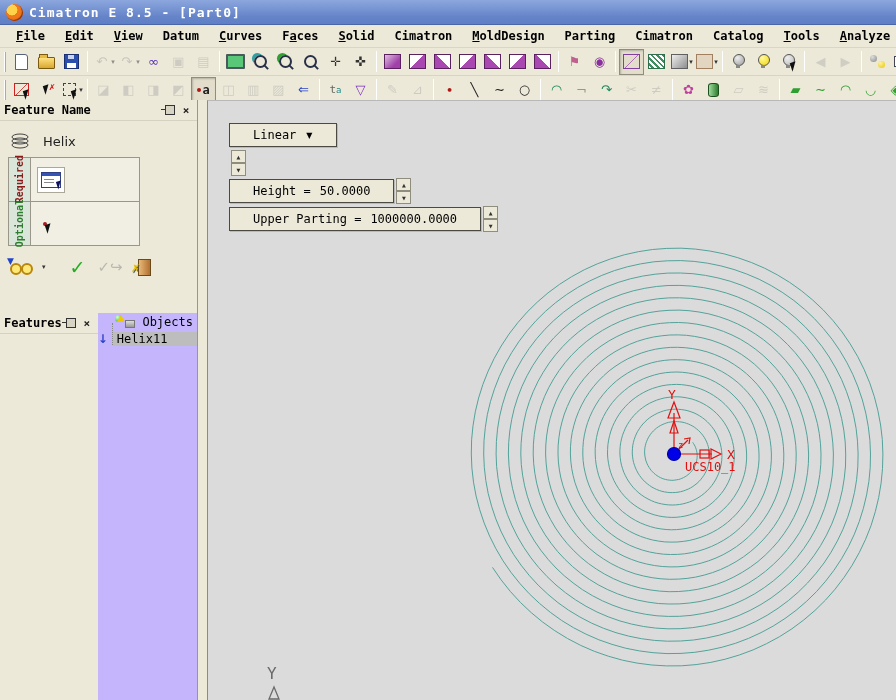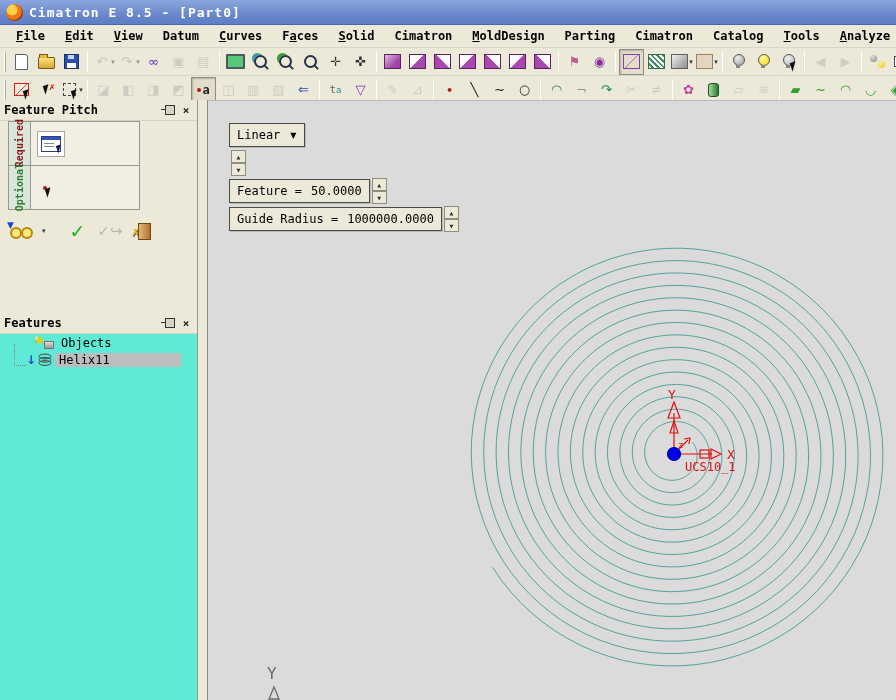--- a/index.html
+++ b/index.html
@@ -118,40 +118,40 @@
               border-radius:50%;background:#FFE87A}
   .gl-l{left:0}.gl-r{left:11px}
   .gl-a{position:absolute;left:-3px;top:-4px;color:#2244CC;font-size:9px;font-family:"DejaVu Sans",sans-serif}
   .okck{color:#1FAE1F;font-size:19px;font-weight:bold;font-family:"DejaVu Sans",sans-serif}
   .apck{color:#8C8874;font-size:15px;font-family:"DejaVu Sans",sans-serif}
   .door{width:11px;height:15px;background:linear-gradient(90deg,#E8B878,#B07030);border:1px solid #6A4A18;
         display:inline-block}
   .doorx{color:#E8C000;font-weight:bold;font-size:13px;margin-right:-4px;position:relative;left:-3px;
         text-shadow:1px 1px 0 #555}
   
-  .feat{position:absolute;left:0;top:213px;bottom:0;right:0;display:flex;flex-direction:column}
+  .feat{position:absolute;left:0;top:213px;bottom:0;right:0;display:flex;}
   .namebar{height:17px;background:#F6F5F0;border-top:1px solid #fff;border-bottom:1px solid #ACA899;
            font-size:12px;font-weight:bold;display:flex;align-items:center;padding-left:8px;margin-top:3px}
-  .treearea{flex:1;background:#5eead4;position:relative;overflow:hidden}
+  .treearea{flex:1;background:#c4b5fd;position:relative;overflow:hidden}
   .trow{display:flex;align-items:center;height:17px;font-size:12px;position:relative}
   .trow .tlabel{padding:0 4px;white-space:nowrap}
   .trow .tlabel.sel{background:#BDBDBD;min-width:118px}
   .tree-elbow{position:absolute;left:14px;top:10px;width:12px;height:21px;
               border-left:1px dotted #888;border-bottom:1px dotted #888}
   .ti-obj{display:inline-flex;align-items:center;margin-right:3px}
   .tio-g{width:7px;height:7px;border-radius:50%;background:radial-gradient(circle at 35% 30%,#CFFFCF,#2E9E2E);margin-right:-2px;margin-top:-6px}
   .tio-c{width:8px;height:6px;background:linear-gradient(#DDD,#999);border:1px solid #777;margin-top:4px}
   .tio-w{width:0;height:0;border-left:4px solid transparent;border-right:4px solid transparent;
          border-bottom:7px solid #F0C800;margin:0 0 6px -3px}
   .tarrow{color:#2B46C8;font-weight:bold;font-size:12px;margin:0 2px 0 0;font-family:"DejaVu Sans",sans-serif}
   
   .params{position:absolute;left:21px;top:22px}
   .pctl{display:flex;align-items:center;margin-bottom:4px;height:24px}
   .pbox,.pdrop,.pbutton{background:#ECE9D8;border:1px solid #4A4A42;height:22px;display:flex;
-        align-items:center;font-size:12px;padding:0 7px;box-shadow:1px 1px 0 rgba(0,0,0,.15)}
+        align-items:center;font-size:12px;padding:0 23px;box-shadow:1px 1px 0 rgba(0,0,0,.15)}
   .pvalue{margin-left:9px}
   .pdrop .caret{margin-left:10px;font-size:8px;font-family:"DejaVu Sans",sans-serif}
   .pspin{display:flex;flex-direction:column;margin-left:2px}
   .pspin span{width:13px;height:11px;background:#ECE9D8;border:1px solid #8F8D7E;font-size:5px;
         display:flex;align-items:center;justify-content:center;color:#333;
         font-family:"DejaVu Sans",sans-serif}
   
   svg.canvas{position:absolute;left:0;top:0}
   text{font-family:"DejaVu Sans Mono",monospace}
 </style>
@@ -552,25 +552,33 @@
       </span>
     </div>
   </div>
 
 <div class="main">
 
   <div class="sidebar">
 
     <div>
       <div class="phead">
-        <span class="ptitle">Feature Pitch</span>
+        <span class="ptitle">Feature Name</span>
         <span class="pbtn">
             <span class="pinicon"></span>
           </span>
         <span class="pbtn">×</span>
+      </div>
+      <div class="fg-row">
+        <svg width="20" height="16">
+          <ellipse class="coil" cx="10" cy="4" rx="8" ry="3"></ellipse>
+          <ellipse class="coil" cx="10" cy="8" rx="8" ry="3"></ellipse>
+          <ellipse class="coil" cx="10" cy="12" rx="8" ry="3"></ellipse>
+        </svg>
+        <span class="fg-name">Helix</span>
       </div>
       <div class="fg-table">
         <div class="fg-trow">
           <div class="fg-vhead">
               <span class="req-color">Required</span>
             </div>
           <div class="fg-slot">
             <span class="dlgbox">
               <span class="dlg">
                   <span class="dlgcur"></span>
@@ -682,31 +690,31 @@
       </div>
       <div id="param-fields">
           <div class="pctl">
             <span class="pspin">
               <span>▲</span>
               <span>▼</span>
             </span>
           </div>
           <div class="pctl">
             <span class="pbox">
-              <span class="plabel">Feature =</span>
+              <span class="plabel">Height =</span>
               <span class="pvalue">50.0000</span>
             </span>
             <span class="pspin">
               <span>▲</span>
               <span>▼</span>
             </span>
           </div>
           <div class="pctl">
             <span class="pbox">
-              <span class="plabel">Guide Radius =</span>
+              <span class="plabel">Upper Parting =</span>
               <span class="pvalue">1000000.0000</span>
             </span>
             <span class="pspin">
               <span>▲</span>
               <span>▼</span>
             </span>
           </div>
         </div>
     </div>
   </div>

